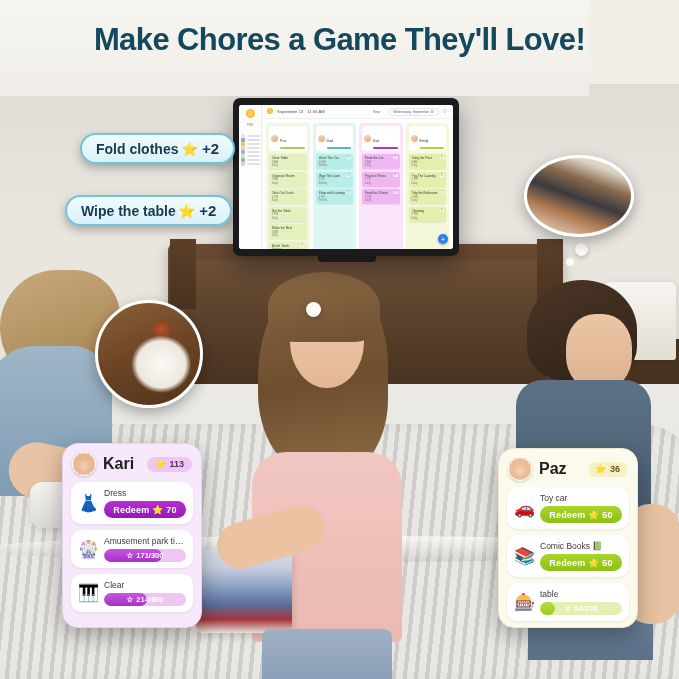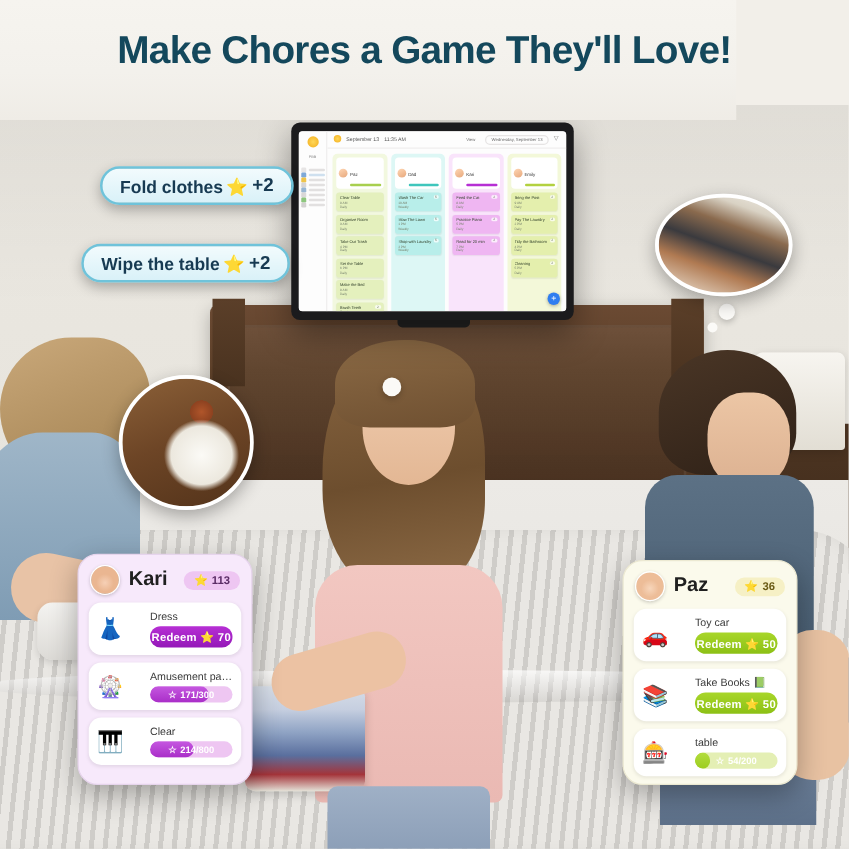--- a/index.html
+++ b/index.html
@@ -241,21 +241,21 @@
   .r-name{ font-size:16px; font-weight:bold; color:#202020; flex:1; }
   .r-pts{ display:flex; align-items:center; gap:3px; border-radius:11px;
     padding:2.5px 8px; font-size:9px; font-weight:bold; }
   .r-pts.kari{ background:#eec6f2; color:#5b2d66; }
   .r-pts.paz{ background:#f6f0c5; color:#6a5a14; }
   .r-body{ padding:0 8px 8px 8px; display:flex; flex-direction:column; gap:6px; }
   .r-item{ background:#fff; border-radius:10px; padding:6px 7px;
     display:flex; align-items:center; gap:6px;
     box-shadow:0 1px 3px rgba(0,0,0,.08); }
   .r-emoji{ font-size:17px; line-height:17px; flex:none; width:20px; text-align:center; }
-  .r-right{ flex:1; min-width:0;margin-left:16px; }
+  .r-right{ flex:1; min-width:0; }
   .r-label{ font-size:8.5px; color:#3a3a3a; margin-bottom:3px;
     white-space:nowrap; overflow:hidden; text-overflow:ellipsis; }
   .r-btn{ border-radius:11px; padding:3.5px 0; text-align:center;
     font-size:9px; font-weight:bold; color:#fff; letter-spacing:.2px; }
   .r-btn.kari{ background:linear-gradient(180deg,#b62fd4,#9418b8); }
   .r-btn.paz{ background:linear-gradient(180deg,#a8d62a,#8cc015); }
   .r-bar{ position:relative; height:13px; border-radius:8px; overflow:hidden; }
   .r-bar.kari{ background:#eec6f2; }
   .r-bar.paz{ background:#e4efb4; }
   .r-fill{ position:absolute; left:0; top:0; bottom:0; border-radius:8px; }
@@ -558,21 +558,21 @@
         <div class="r-item">
           <span class="r-emoji">🚗</span>
           <span class="r-right">
             <div class="r-label">Toy car</div>
             <div class="r-btn paz">Redeem <span>⭐</span> <span>50</span></div>
           </span>
         </div>
         <div class="r-item">
           <span class="r-emoji">📚</span>
           <span class="r-right">
-            <div class="r-label">Take Books 📗</div>
+            <div class="r-label">Comic Books 📗</div>
             <div class="r-btn paz">Redeem <span>⭐</span> <span>50</span></div>
           </span>
         </div>
         <div class="r-item">
           <span class="r-emoji">🎰</span>
           <span class="r-right">
             <div class="r-label">table</div>
             <div class="r-bar paz">
               <div class="r-fill paz" style="width:18%"></div>
               <div class="r-bartext paz">

